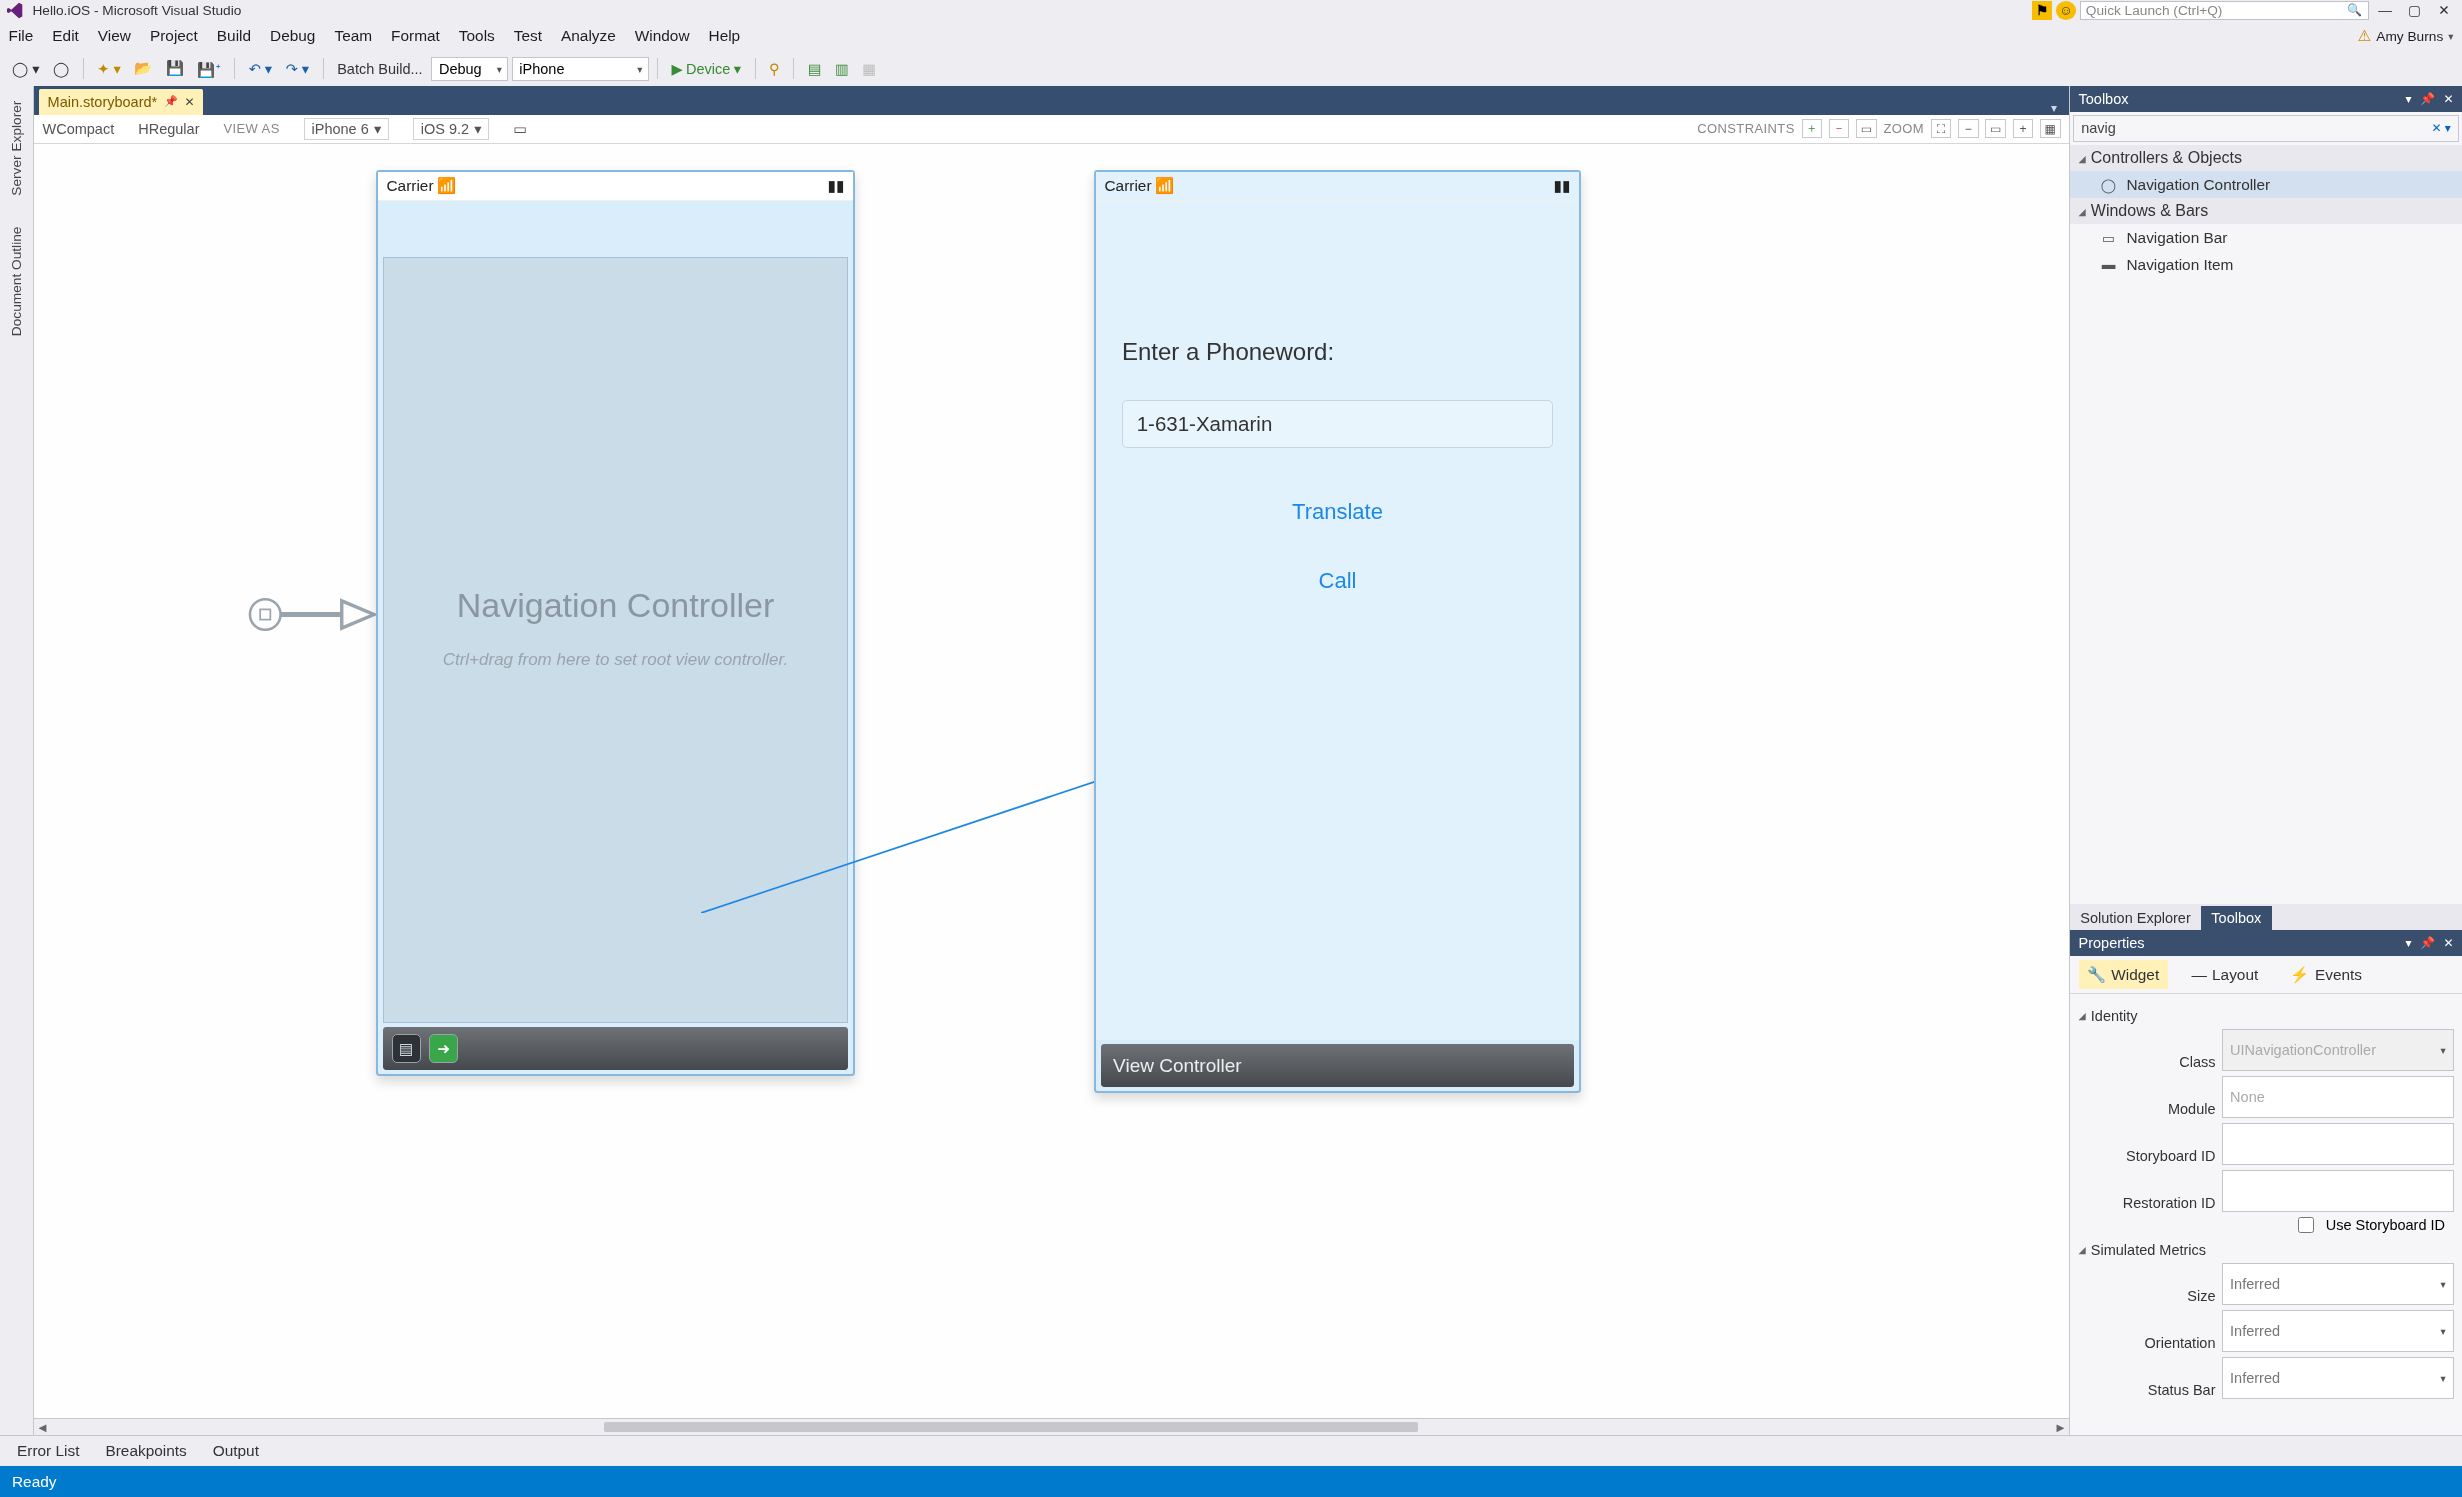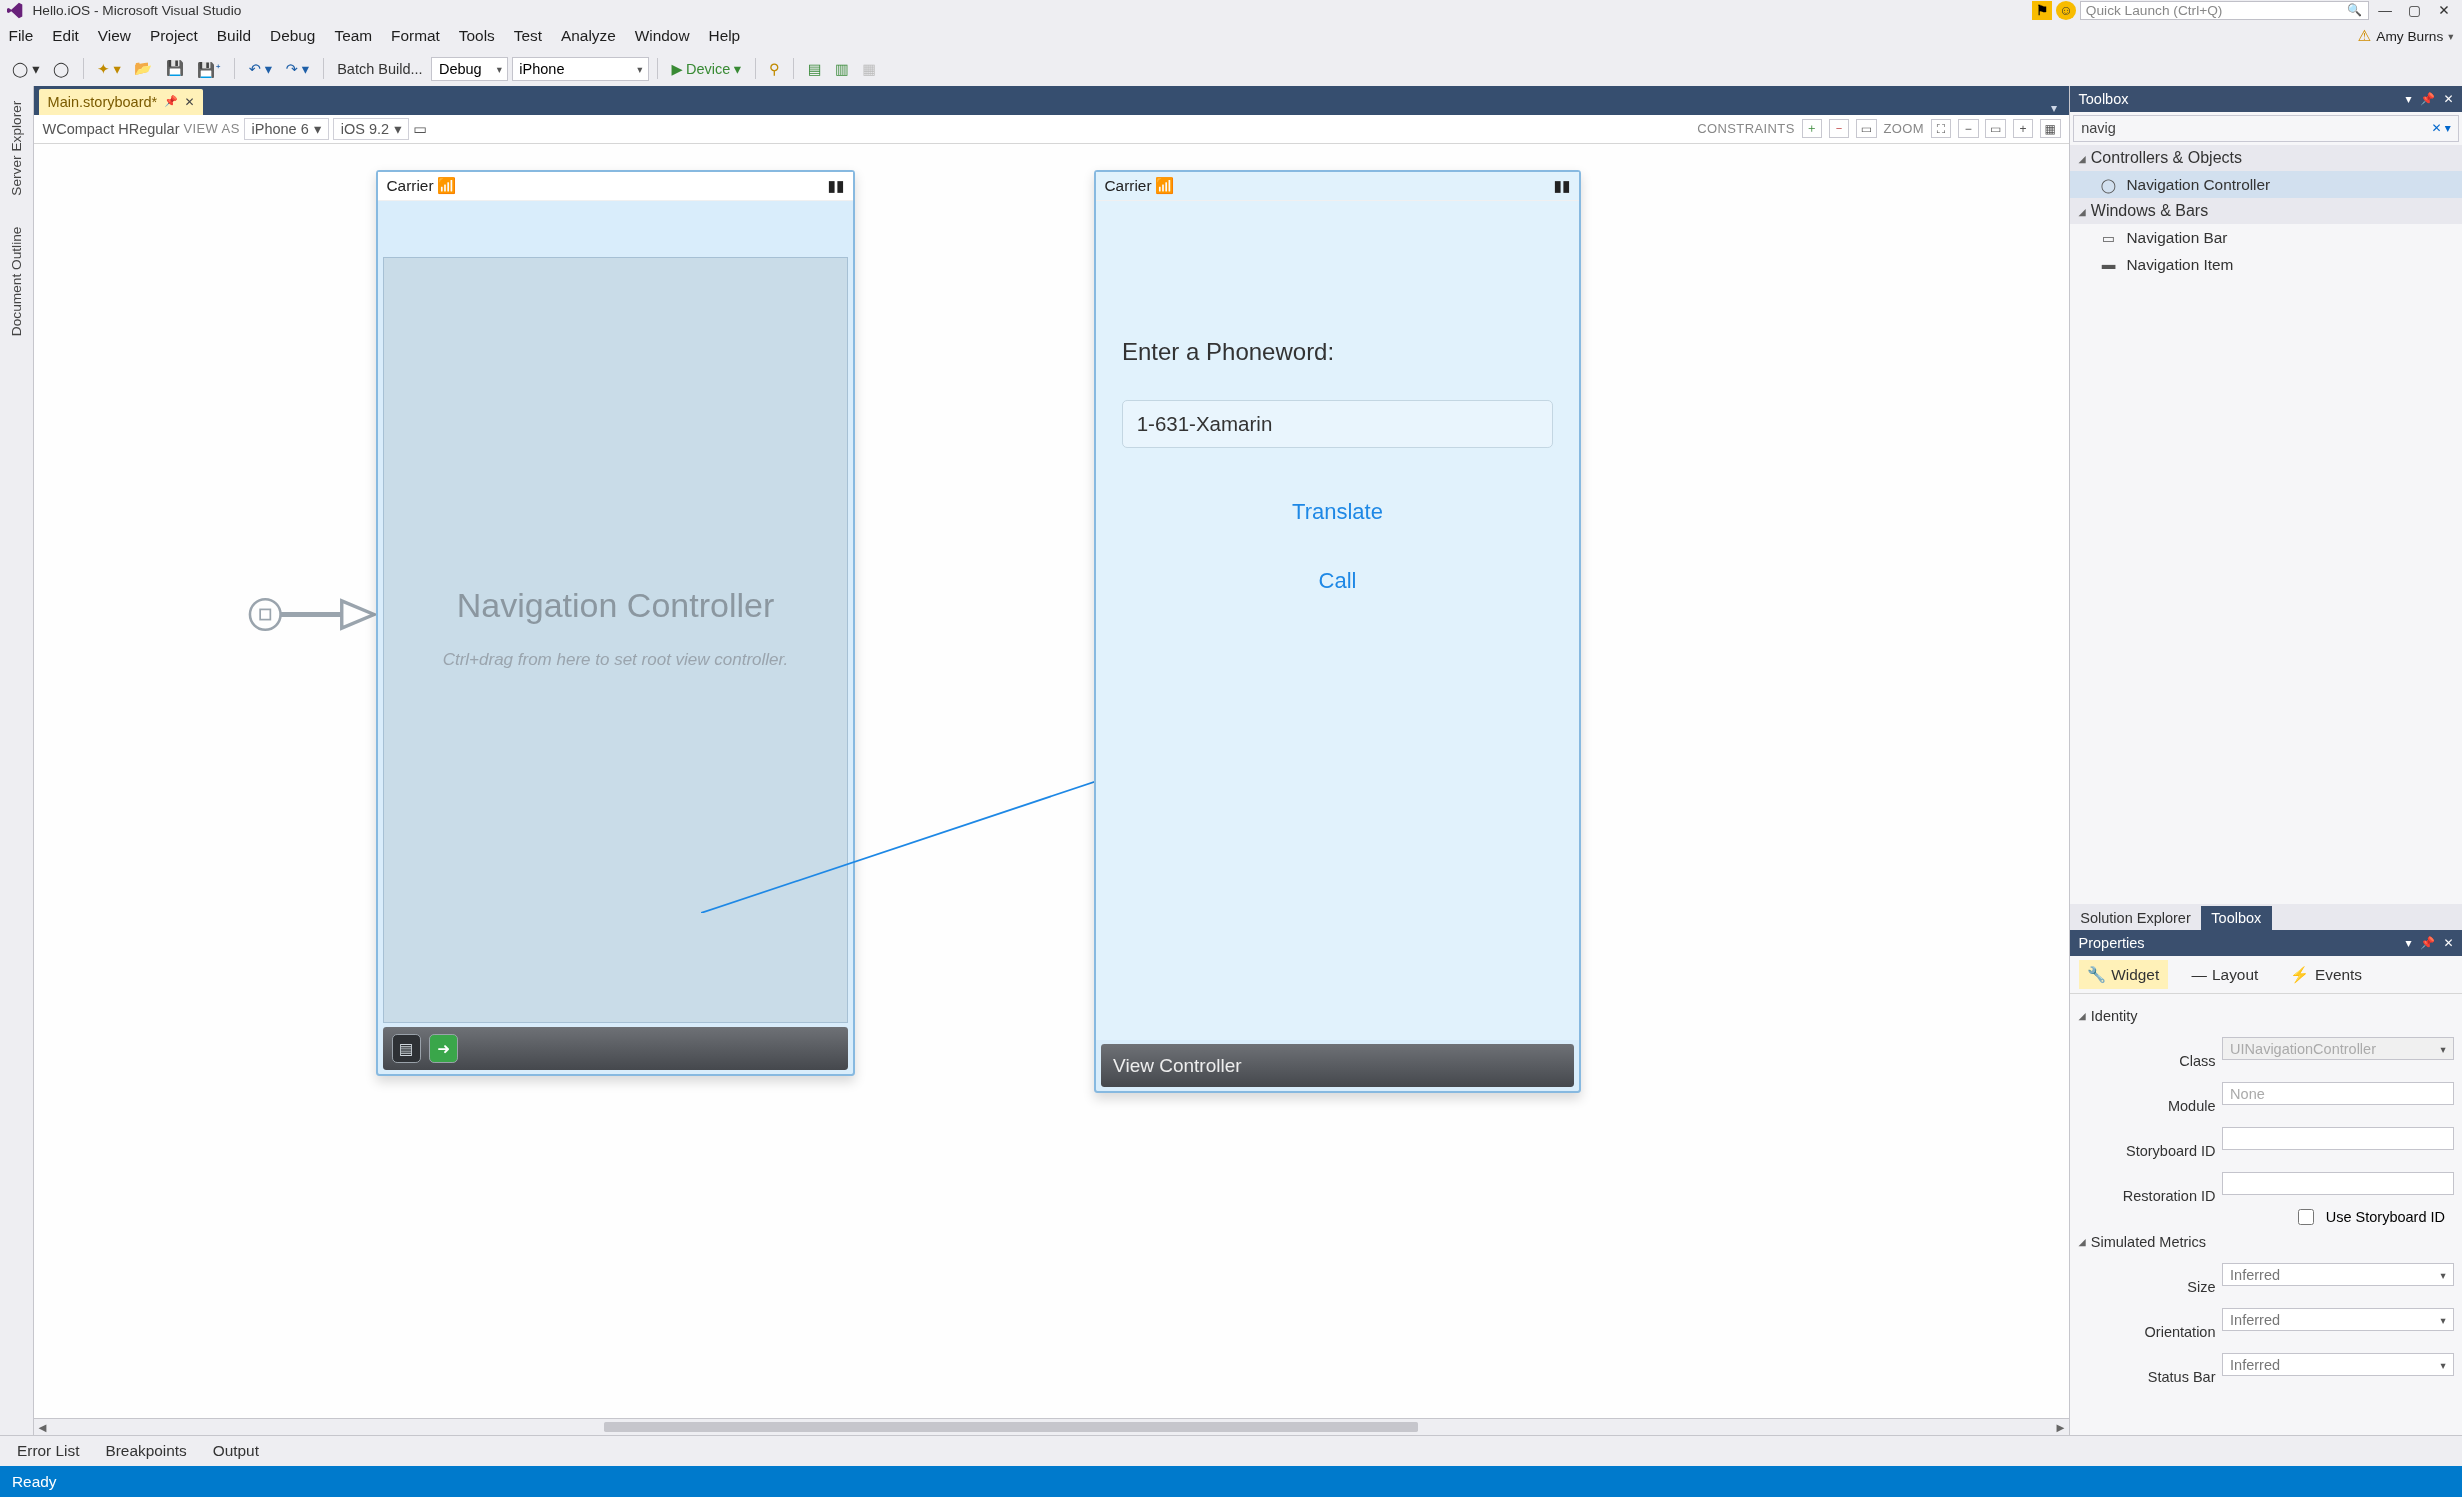--- a/index.html
+++ b/index.html
@@ -33,21 +33,21 @@
 .left-rail { width: 34px; background: #eeeef2; border-right: 0.9px solid #c6c6cc; display: flex; flex-direction: column; align-items: center; padding-top: 8.5px; gap: 17px; }
 .left-rail .rail-tab { writing-mode: vertical-rl; transform: rotate(180deg); font-size: 13.7px; color: #444; padding: 6.8px 1.7px; }
 
 .center { flex: 1; display: flex; flex-direction: column; background: #eeeef2; }
 .doc-tabs { height: 29px; background: #364e6f; display: flex; align-items: flex-end; padding: 0 5.1px; }
 .doc-tab { height: 26px; background: #fff1b8; padding: 0 8.5px; display: flex; align-items: center; gap: 6.8px; font-size: 14.5px; color: #7a5a00; border-top-left-radius: 1.7px; border-top-right-radius: 1.7px; margin-top: 16px; }
 .doc-tab .x { font-size: 12px; color: #444; }
 .doc-tabs .spacer { flex: 1; }
 .doc-tabs .drop { color: #cdd6e6; font-size: 12px; padding: 0 6.8px; }
 
-.designer-opts { height: 29px; background: #fff; border-bottom: 0.9px solid #d6d6d6; display: flex; align-items: center; padding: 0 8.5px; font-size: 14.5px; color: #555; gap: 4px; }
+.designer-opts { height: 29px; background: #fff; border-bottom: 0.9px solid #d6d6d6; display: flex; align-items: center; padding: 0 8.5px; font-size: 14.5px; color: #555; gap: 24px; }
 .designer-opts .pill { border: 0.9px solid #d0d0d8; height: 22px; padding: 0 6.8px; display: inline-flex; align-items: center; gap: 5.1px; }
 .designer-opts .small { font-size: 13px; color: #888; letter-spacing: 0.4px; }
 .designer-opts .right { margin-left: auto; display: flex; align-items: center; gap: 6.8px; }
 .designer-opts .ico { width: 20.5px; height: 19px; border: 0.9px solid #c8c8d0; display: inline-flex; align-items: center; justify-content: center; font-size: 12px; }
 
 .canvas-wrap { flex: 1; position: relative; background: #fefefe; overflow: hidden; }
 .canvas-scroll { position: absolute; inset: 0; overflow: auto; }
 .canvas { position: relative; width: 2052px; height: 1231px; }
 .hscroll { height: 17px; background: #eeeef2; border-top: 0.9px solid #c6c6cc; position: relative; }
 .hscroll .thumb { position: absolute; left: 28%; width: 40%; top: 2.6px; bottom: 2.6px; background: #c6c6cc; border-radius: 1.7px; }
@@ -94,21 +94,21 @@
 
 .properties { height: 479px; background: #f6f6f8; display: flex; flex-direction: column; }
 .prop-tabs { height: 38px; display: flex; align-items: center; gap: 15.4px; padding: 0 8.5px; font-size: 15.4px; border-bottom: 0.9px solid #d6d6d6; }
 .prop-tabs .pt { display: flex; align-items: center; gap: 5.1px; padding: 5.1px 8.5px; color: #333; }
 .prop-tabs .pt.active { background: #fff1b8; }
 .prop-body { flex: 1; overflow: auto; padding: 5.1px 8.5px; }
 .prop-group { font-size: 14.5px; color: #333; margin: 8.5px 0 5.1px; display: flex; align-items: center; gap: 5.1px; }
 .prop-group::before { content: "◢"; font-size: 9.4px; color: #666; }
 .prop-row { display: flex; align-items: center; margin: 5.1px 0; gap: 6.8px; }
 .prop-row label { width: 137px; text-align: right; font-size: 14.5px; color: #333; margin-top: 24px; }
-.prop-row .inp { flex: 1; height: 23px; border: 0.9px solid #c4c4cc; background: #fff; font-size: 14.5px; color: #777; padding: 0 6.8px; display: flex; align-items: center; justify-content: space-between; }
+.prop-row .inp { flex: 1; height: 42px; border: 0.9px solid #c4c4cc; background: #fff; font-size: 14.5px; color: #777; padding: 0 6.8px; display: flex; align-items: center; justify-content: space-between; }
 .prop-row .inp.disabled { background: #f0f0f0; color: #aaa; }
 .prop-row .inp .dd { font-size: 10.3px; color: #555; }
 .prop-row.check { justify-content: flex-end; font-size: 14.5px; }
 .prop-row.check input { width: 15.4px; height: 15.4px; }
 
 
 .bottom-tabs-row { height: 31px; background: #eeeef2; display: flex; align-items: center; padding: 0 17px; gap: 26px; font-size: 15.4px; color: #333; border-top: 0.9px solid #c6c6cc; }
 .statusbar-vs { height: 31px; background: #007acc; color: #fff; display: flex; align-items: center; padding: 0 12px; font-size: 15.4px; }
 </style>
 </head>

